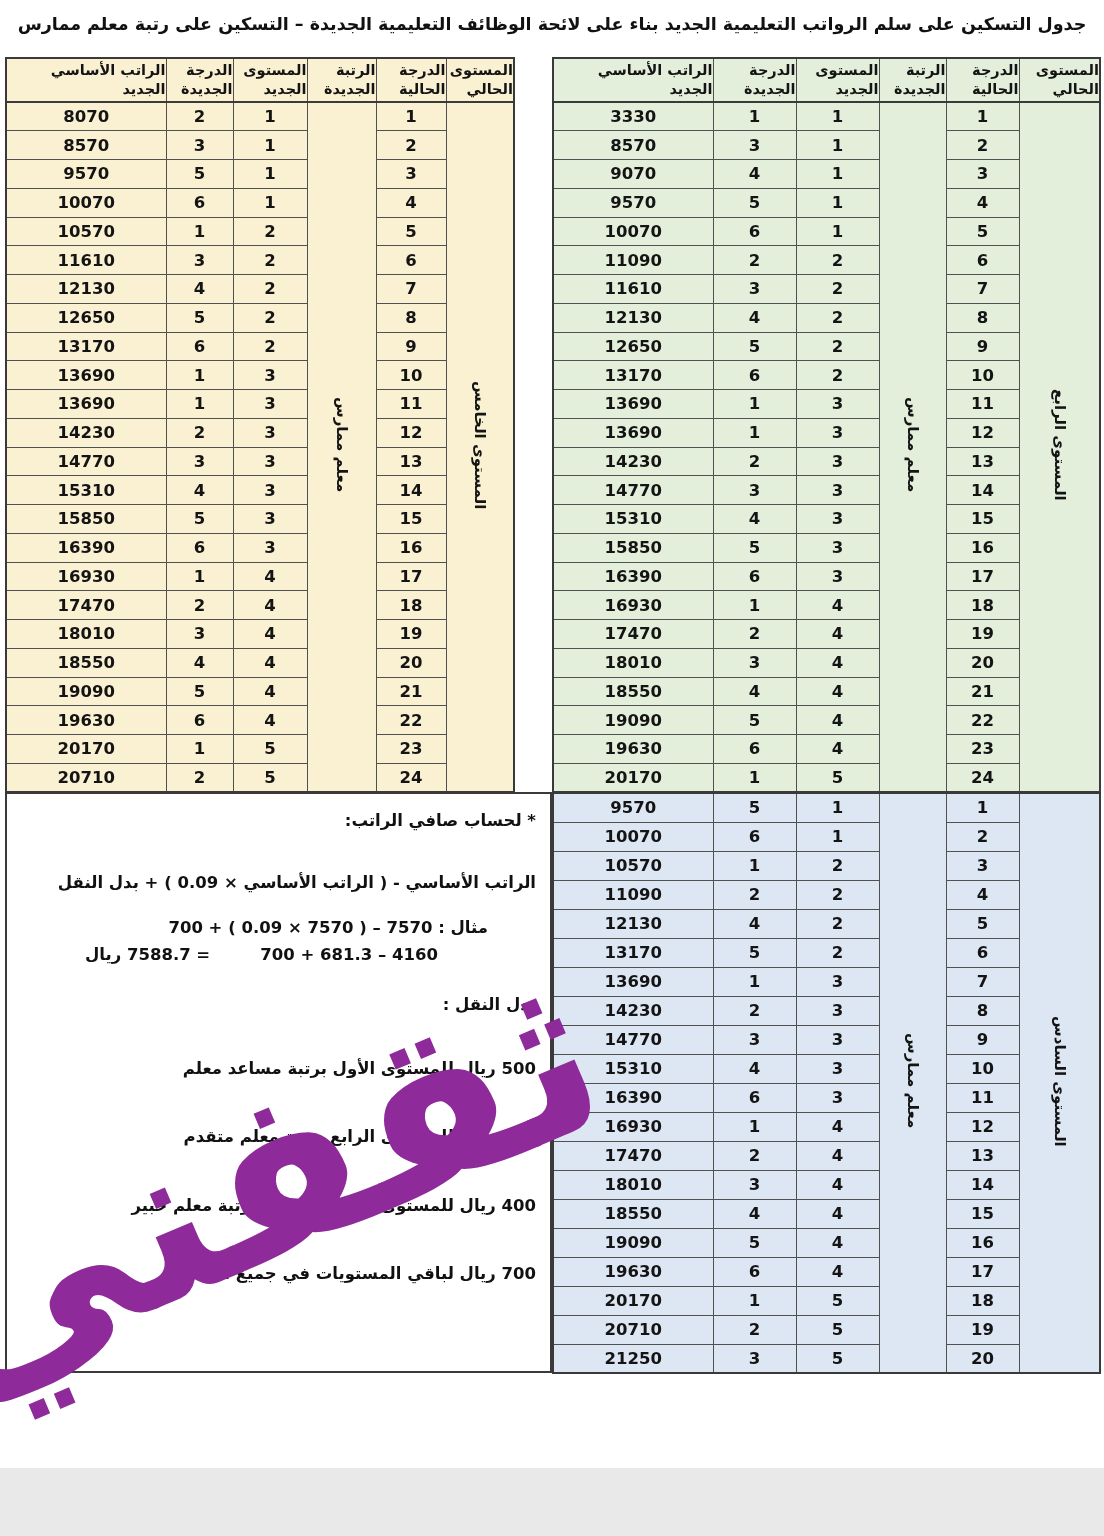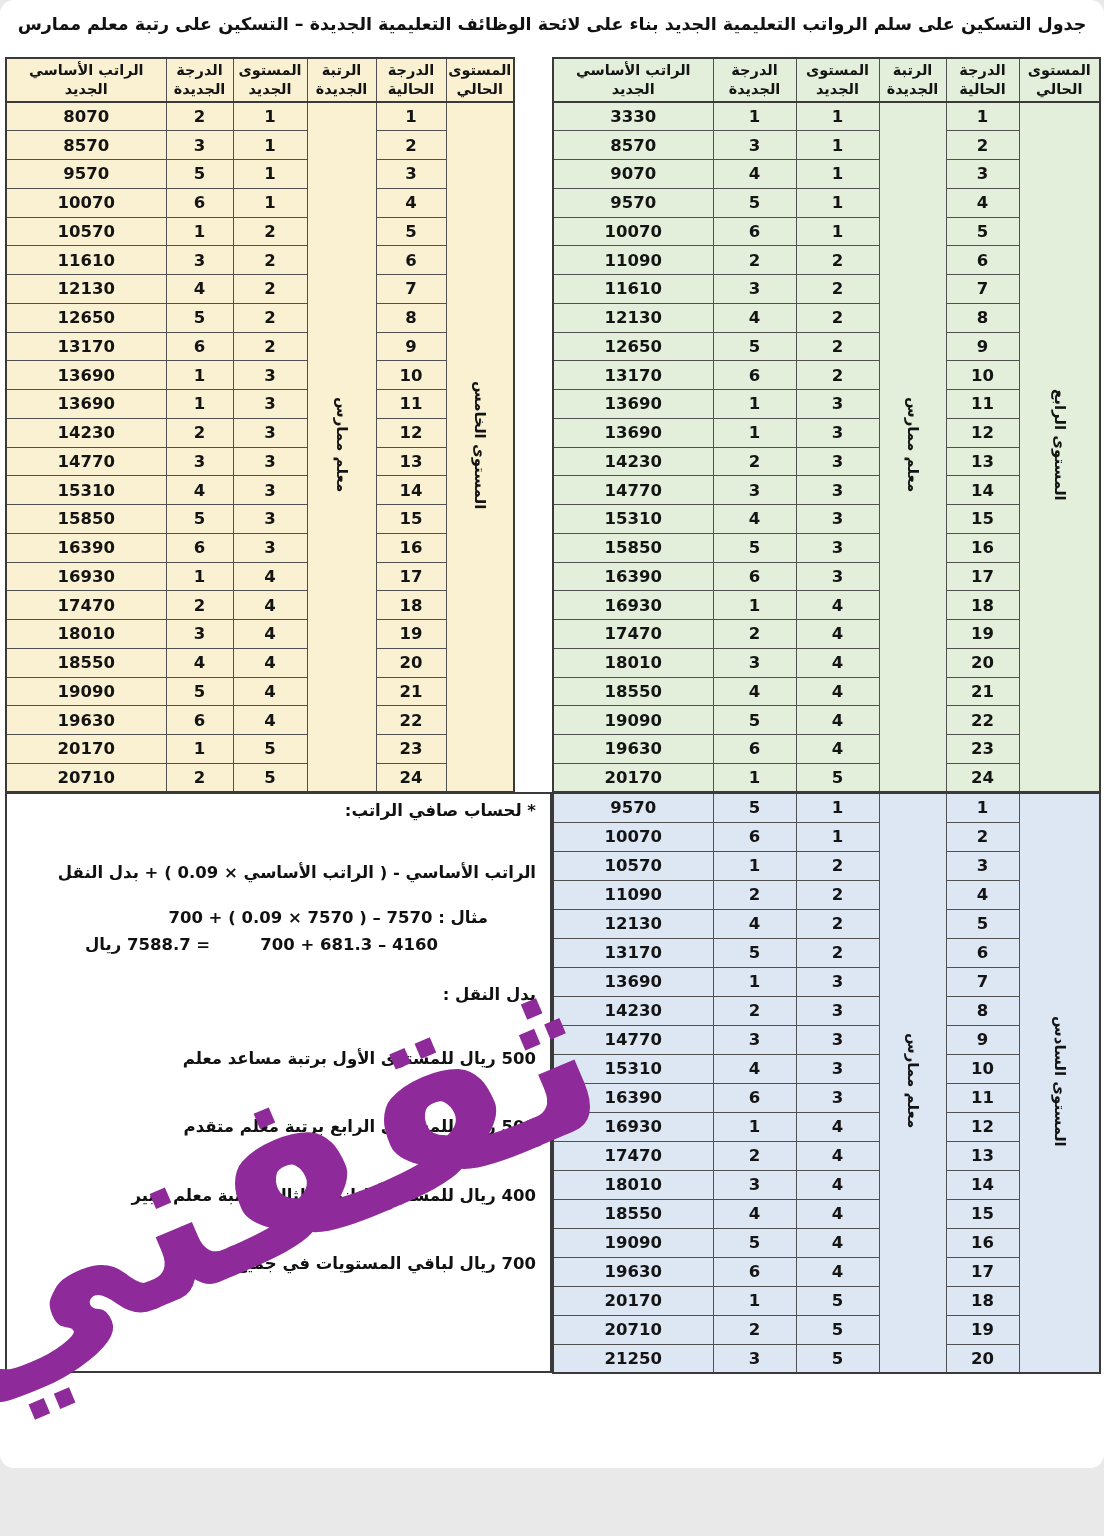--- a/index.html
+++ b/index.html
@@ -1,40 +1,40 @@
 <!DOCTYPE html>
 <html lang="ar" dir="rtl"><head>
 <meta charset="utf-8">
 <style>
   html,body{margin:0;padding:0;}
   body{background:#e9e9e9;font-family:"DejaVu Sans",sans-serif;}
-  .page{position:relative;width:1104px;height:1468px;background:#ffffff;overflow:hidden;margin:0 auto;direction:rtl;border-radius:14px;}
+  .page{position:relative;width:1104px;height:1468px;background:#ffffff;overflow:hidden;margin:0 auto;direction:rtl;}
   .doc-title{position:absolute;top:14px;right:0;left:0;text-align:center;font-size:17.5px;font-weight:bold;color:#111;}
 
   table.salary-table{position:absolute;border-collapse:collapse;table-layout:fixed;direction:rtl;border:2px solid #3a3a3a;}
   table.salary-table th,table.salary-table td{border:1px solid #505050;text-align:center;vertical-align:middle;font-weight:bold;padding:0;color:#141414;}
   table.salary-table thead tr{height:44px;}
-  table.salary-table th{font-size:14.5px;line-height:1.3;white-space:pre-line;}
+  table.salary-table th{font-size:14.5px;line-height:1.3;white-space:pre-line;text-align:right;}
   table.rows24 tbody tr{height:28.75px;}
   table.rows20 tbody tr{height:29px;}
   td.num{font-size:16.5px;}
   td.vcell span{writing-mode:vertical-rl;font-size:15px;font-weight:bold;line-height:1;}
   thead th{border-bottom:2px solid #3a3a3a !important;}
 
   .yellow th,.yellow td{background:#faf0d2;}
   .green th,.green td{background:#e3efdb;}
   .blue td{background:#dde6f3;}
 
   #table-yellow{top:57px;right:auto;left:5px;}
   #table-green{top:57px;left:552px;}
   #table-blue{top:792px;left:552px;}
 
   .notes-box{position:absolute;top:792px;left:5px;width:547px;height:581px;border:2px solid #3a3a3a;background:#fff;box-sizing:border-box;direction:rtl;color:#111;font-weight:bold;font-size:16.5px;}
   .notes-line{text-align:right;padding:0 14px 0 8px;line-height:1.55;margin-top:36px;}
-  .net-title{margin-top:4px;}
+  .net-title{margin-top:14px;}
   .example1{margin-top:20px;padding-left:0;padding-right:62px;}
   .example2{display:flex;justify-content:space-between;padding:0 112px 0 78px;margin-top:4px;}
   .transport-title{margin-top:28px;text-align:right;}
   .transport-line{line-height:1.95;}
 
   .watermark{position:absolute;top:1005px;left:-8px;width:620px;height:500px;z-index:6;pointer-events:none;}
   .watermark-text{display:block;transform:rotate(-23deg);transform-origin:50% 50%;font-size:225px;font-weight:bold;color:#8e2a99;text-align:center;line-height:1.4;font-family:"DejaVu Sans",sans-serif;}
 </style>
 </head>
 <body>

